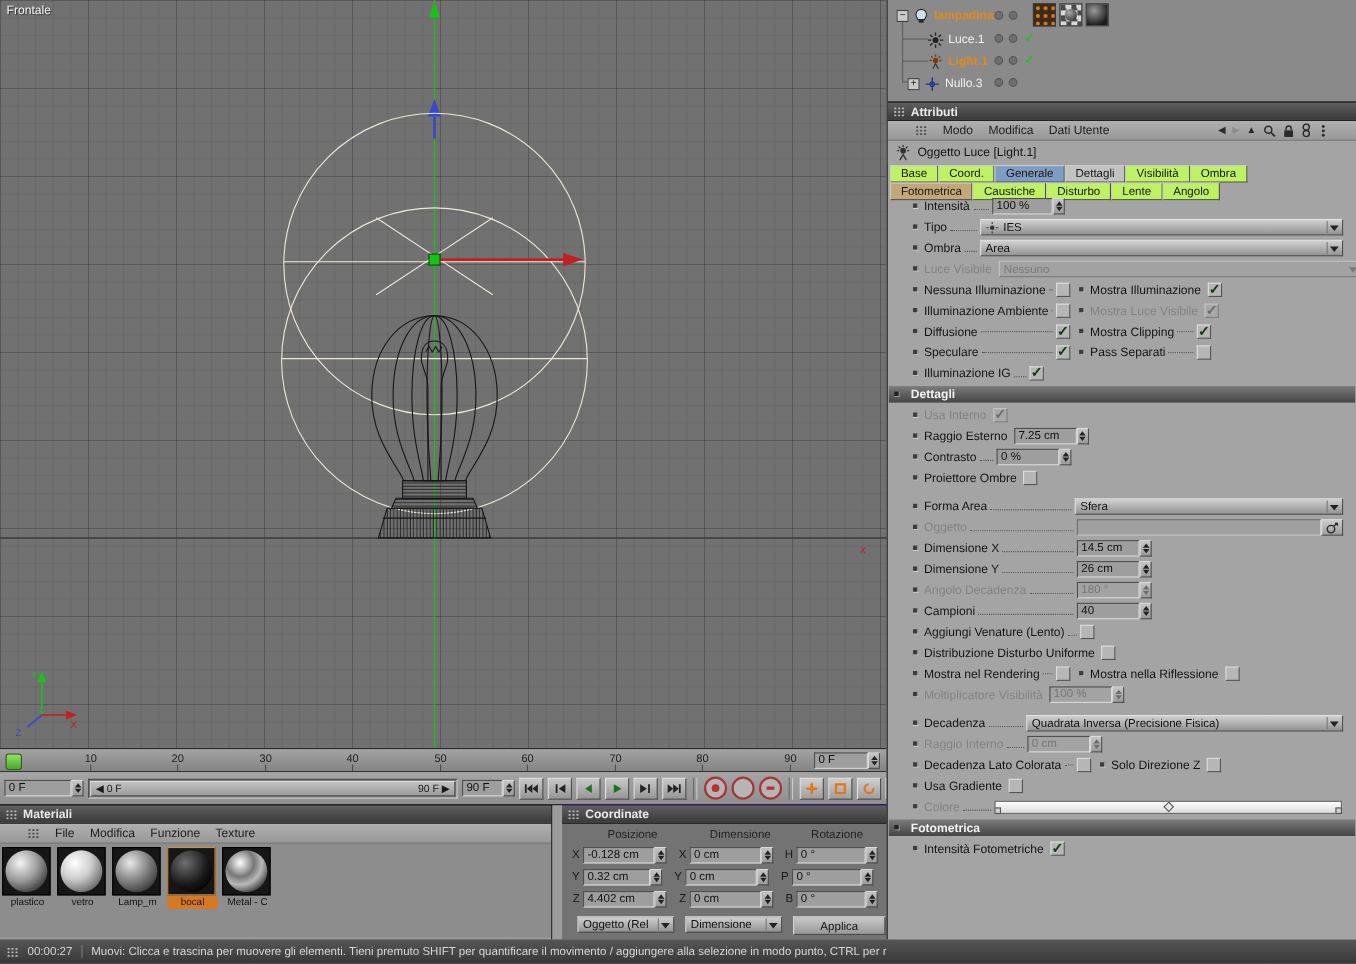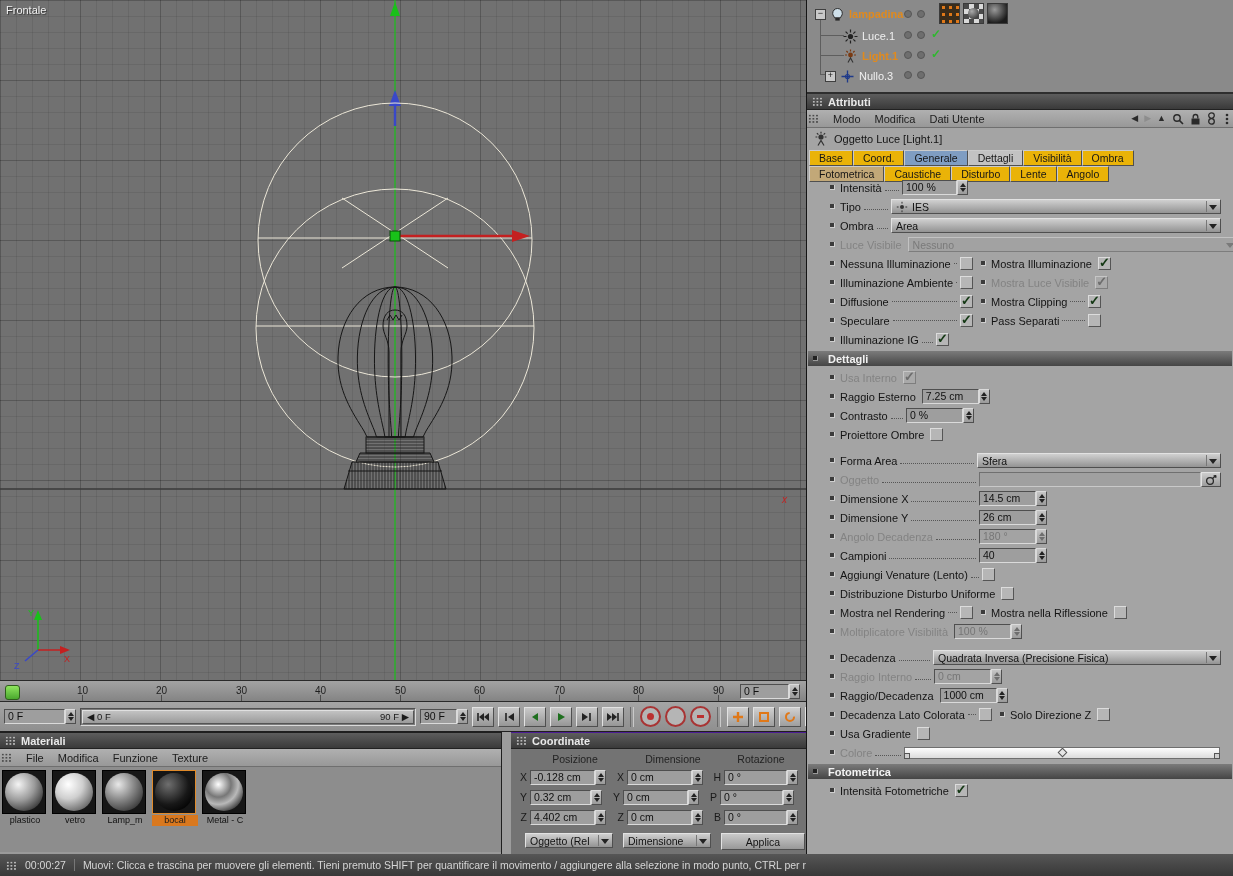--- a/index.html
+++ b/index.html
@@ -73,21 +73,21 @@
 
   .btn{background:linear-gradient(#c9c9c9,#989898);border:1px solid;border-color:#e2e2e2 #4f4f4f #4f4f4f #e2e2e2;
     font-size:10.5px;color:#141414;display:flex;align-items:center;justify-content:center;box-sizing:border-box;}
 
   .titlebar{height:16px;background:linear-gradient(#5d5d5d,#3a3a3a);color:#e9e9e9;font-size:11px;font-weight:bold;
     display:flex;align-items:center;gap:5px;padding:0 5px;border-bottom:1px solid #222;box-sizing:border-box;}
   .grip{width:11px;height:9px;flex:none;background-image:radial-gradient(#b9b9b9 1px, transparent 1.4px);
     background-size:3.6px 3.2px;}
   .grip.dk{background-image:radial-gradient(#4c4c4c 1px, transparent 1.4px);}
   .menubar{height:18px;background:linear-gradient(#b0b0b0,#989898);display:flex;align-items:center;gap:14px;
-    padding:0 1px;font-size:11px;color:#1c1c1c;border-bottom:1px solid #6f6f6f;box-sizing:border-box;}
+    padding:0 25px;font-size:11px;color:#1c1c1c;border-bottom:1px solid #6f6f6f;box-sizing:border-box;}
   .menu-item{white-space:nowrap;}
 
   
   #materials{left:0;top:732px;width:502px;height:122px;background:#9a9a9a;border-right:1px solid #1f1f1f;
     border-top:1px solid #1f1f1f;box-sizing:border-box;}
   #mat-thumbs{display:flex;gap:4px;padding:3px 2px;background:#8d8d8d;height:85px;box-sizing:border-box;}
   .mat{width:46px;flex:none;}
   .mat-thumb{width:44px;height:44px;background:#161616;border:1px solid #000;position:relative;box-sizing:border-box;}
   .mat-thumb::after{content:"";position:absolute;left:2px;top:2px;right:2px;bottom:2px;border-radius:50%;}
   .th-plastico::after{background:radial-gradient(circle at 35% 30%, #f4f4f4, #9a9a9a 45%, #2d2d2d 85%);}
@@ -128,21 +128,21 @@
   .chip2{background:repeating-conic-gradient(#d9d9d9 0 25%, #4a4a4a 0 50%);background-size:10px 10px;}
   .chip2::after{content:"";position:absolute;left:4px;top:4px;width:11px;height:11px;border-radius:50%;background:radial-gradient(circle at 35% 30%,#aaa,#222);}
   .chip3{background:radial-gradient(circle at 35% 30%, #9a9a9a, #1c1c1c 75%);}
   .treeline{position:absolute;background:#5e5e5e;}
 
   #attr-title{margin-top:0;}
   #attr-menu .mi-icons{margin-left:auto;display:flex;align-items:center;gap:6px;}
   .mi{font-size:9px;line-height:9px;}
   #obj-row{height:22px;display:flex;align-items:center;gap:5px;padding:0 6px;font-size:11px;color:#141414;background:#a4a4a4;}
   #tabs1,#tabs2{display:flex;padding-left:2px;}
-  .tab{height:16px;padding:0 9px;font-size:10.5px;display:flex;align-items:center;background:#eab308;
+  .tab{height:16px;padding:0 9px;font-size:10.5px;display:flex;align-items:center;background:#bef264;
     border:1px solid;border-color:#cbcbcb #4f4f4f #4f4f4f #cbcbcb;color:#161616;box-sizing:border-box;white-space:nowrap;}
   .tab.active{background:#7f9dc2;}
   .tab.selected{background:#c2c2c2;}
   .tab.warm{background:#c2a878;}
 
   #attr-content{position:relative;overflow:hidden;height:660px;margin-top:-4px;}
   .r{display:flex;align-items:center;height:19px;padding-left:23px;box-sizing:border-box;}
   .b{width:4px;height:4px;background:#3c3c3c;border-right:1px solid #cfcfcf;border-bottom:1px solid #cfcfcf;
      margin-right:5px;flex:none;}
   .l{font-size:11px;color:#141414;white-space:nowrap;}
@@ -965,33 +965,20 @@
         <div class="sf d" style="width:68px">
           <span class="val">0 cm</span>
           <span class="spin">
               <i class="au"></i>
               <i class="ad"></i>
             </span>
         </div>
         <span class="es" style="width:231px"></span>
       </div>
       <div class="r">
-        <span class="b"></span>
-        <span class="l">Raggio/Decadenza</span>
-        <span class="ld"></span>
-        <div class="sf" style="width:68px">
-          <span class="val">1000 cm</span>
-          <span class="spin">
-              <i class="au"></i>
-              <i class="ad"></i>
-            </span>
-        </div>
-        <span class="es" style="width:231px"></span>
-      </div>
-      <div class="r">
         <div class="colL" style="width:170px">
           <span class="b"></span>
           <span class="l">Decadenza Lato Colorata</span>
           <span class="ld"></span>
           <span class="cb"></span>
           <span class="es" style="width:8px"></span>
         </div>
         <div class="colR">
           <span class="b"></span>
           <span class="l">Solo Direzione Z</span>

